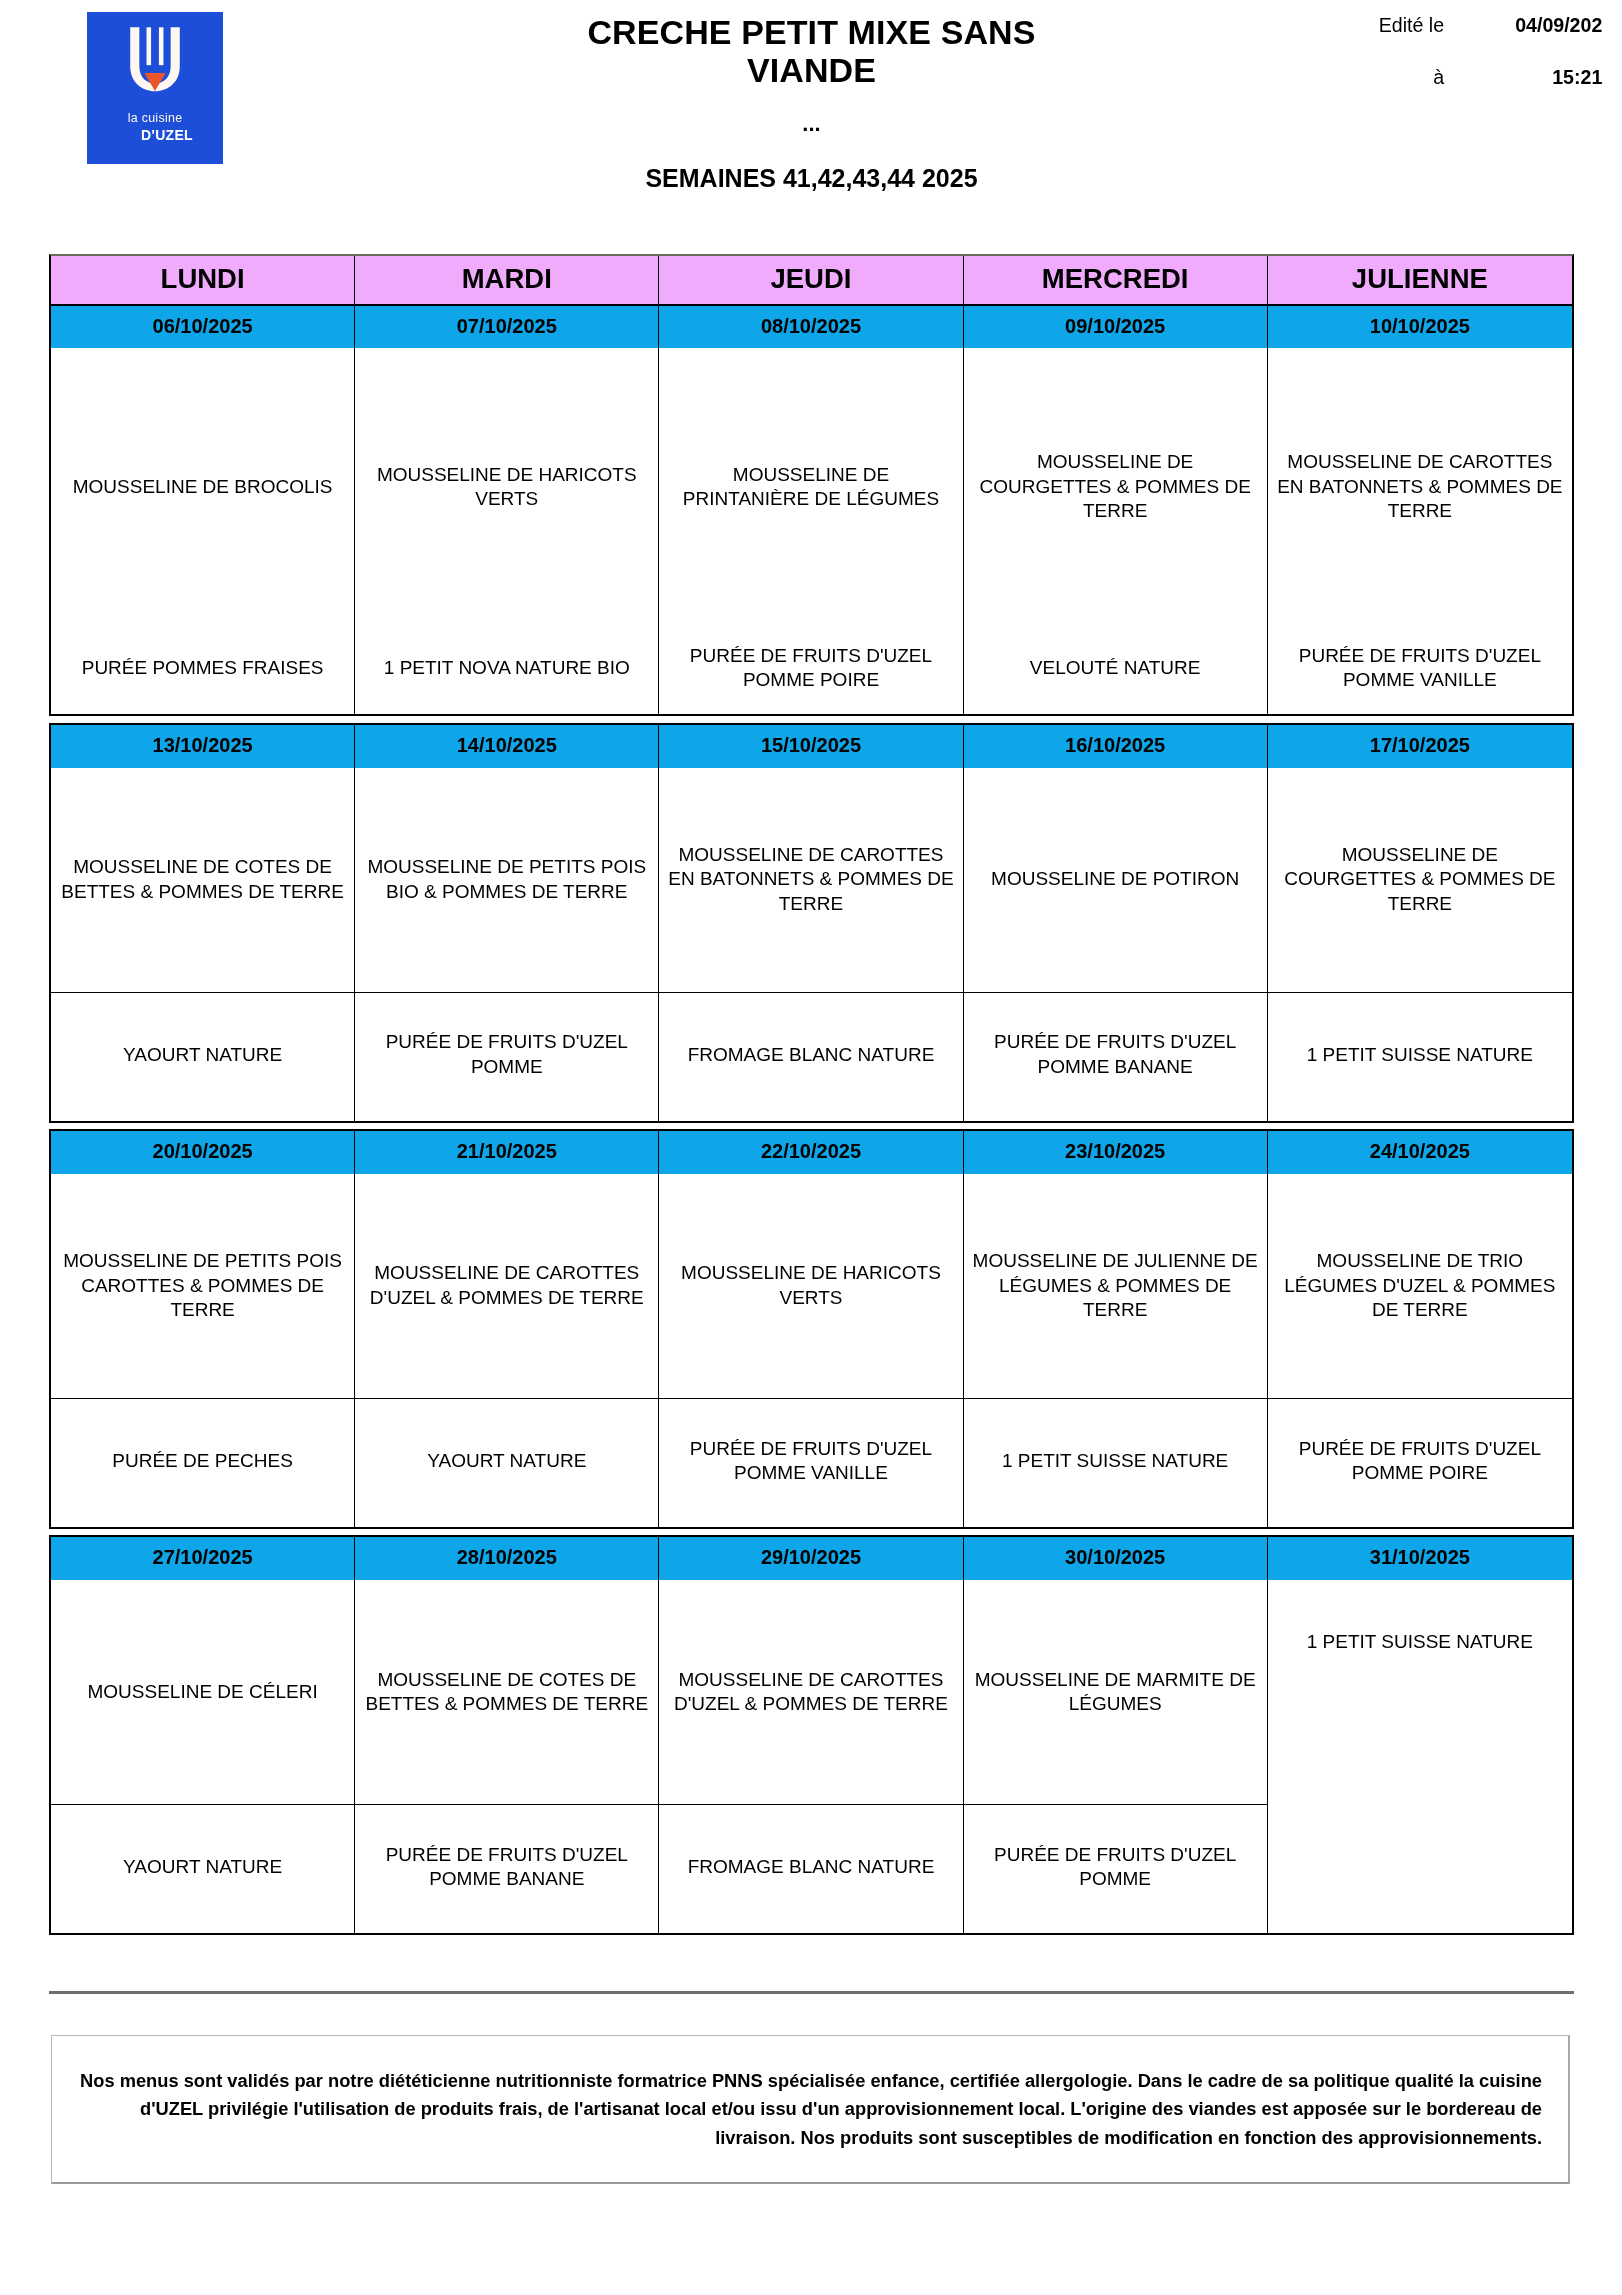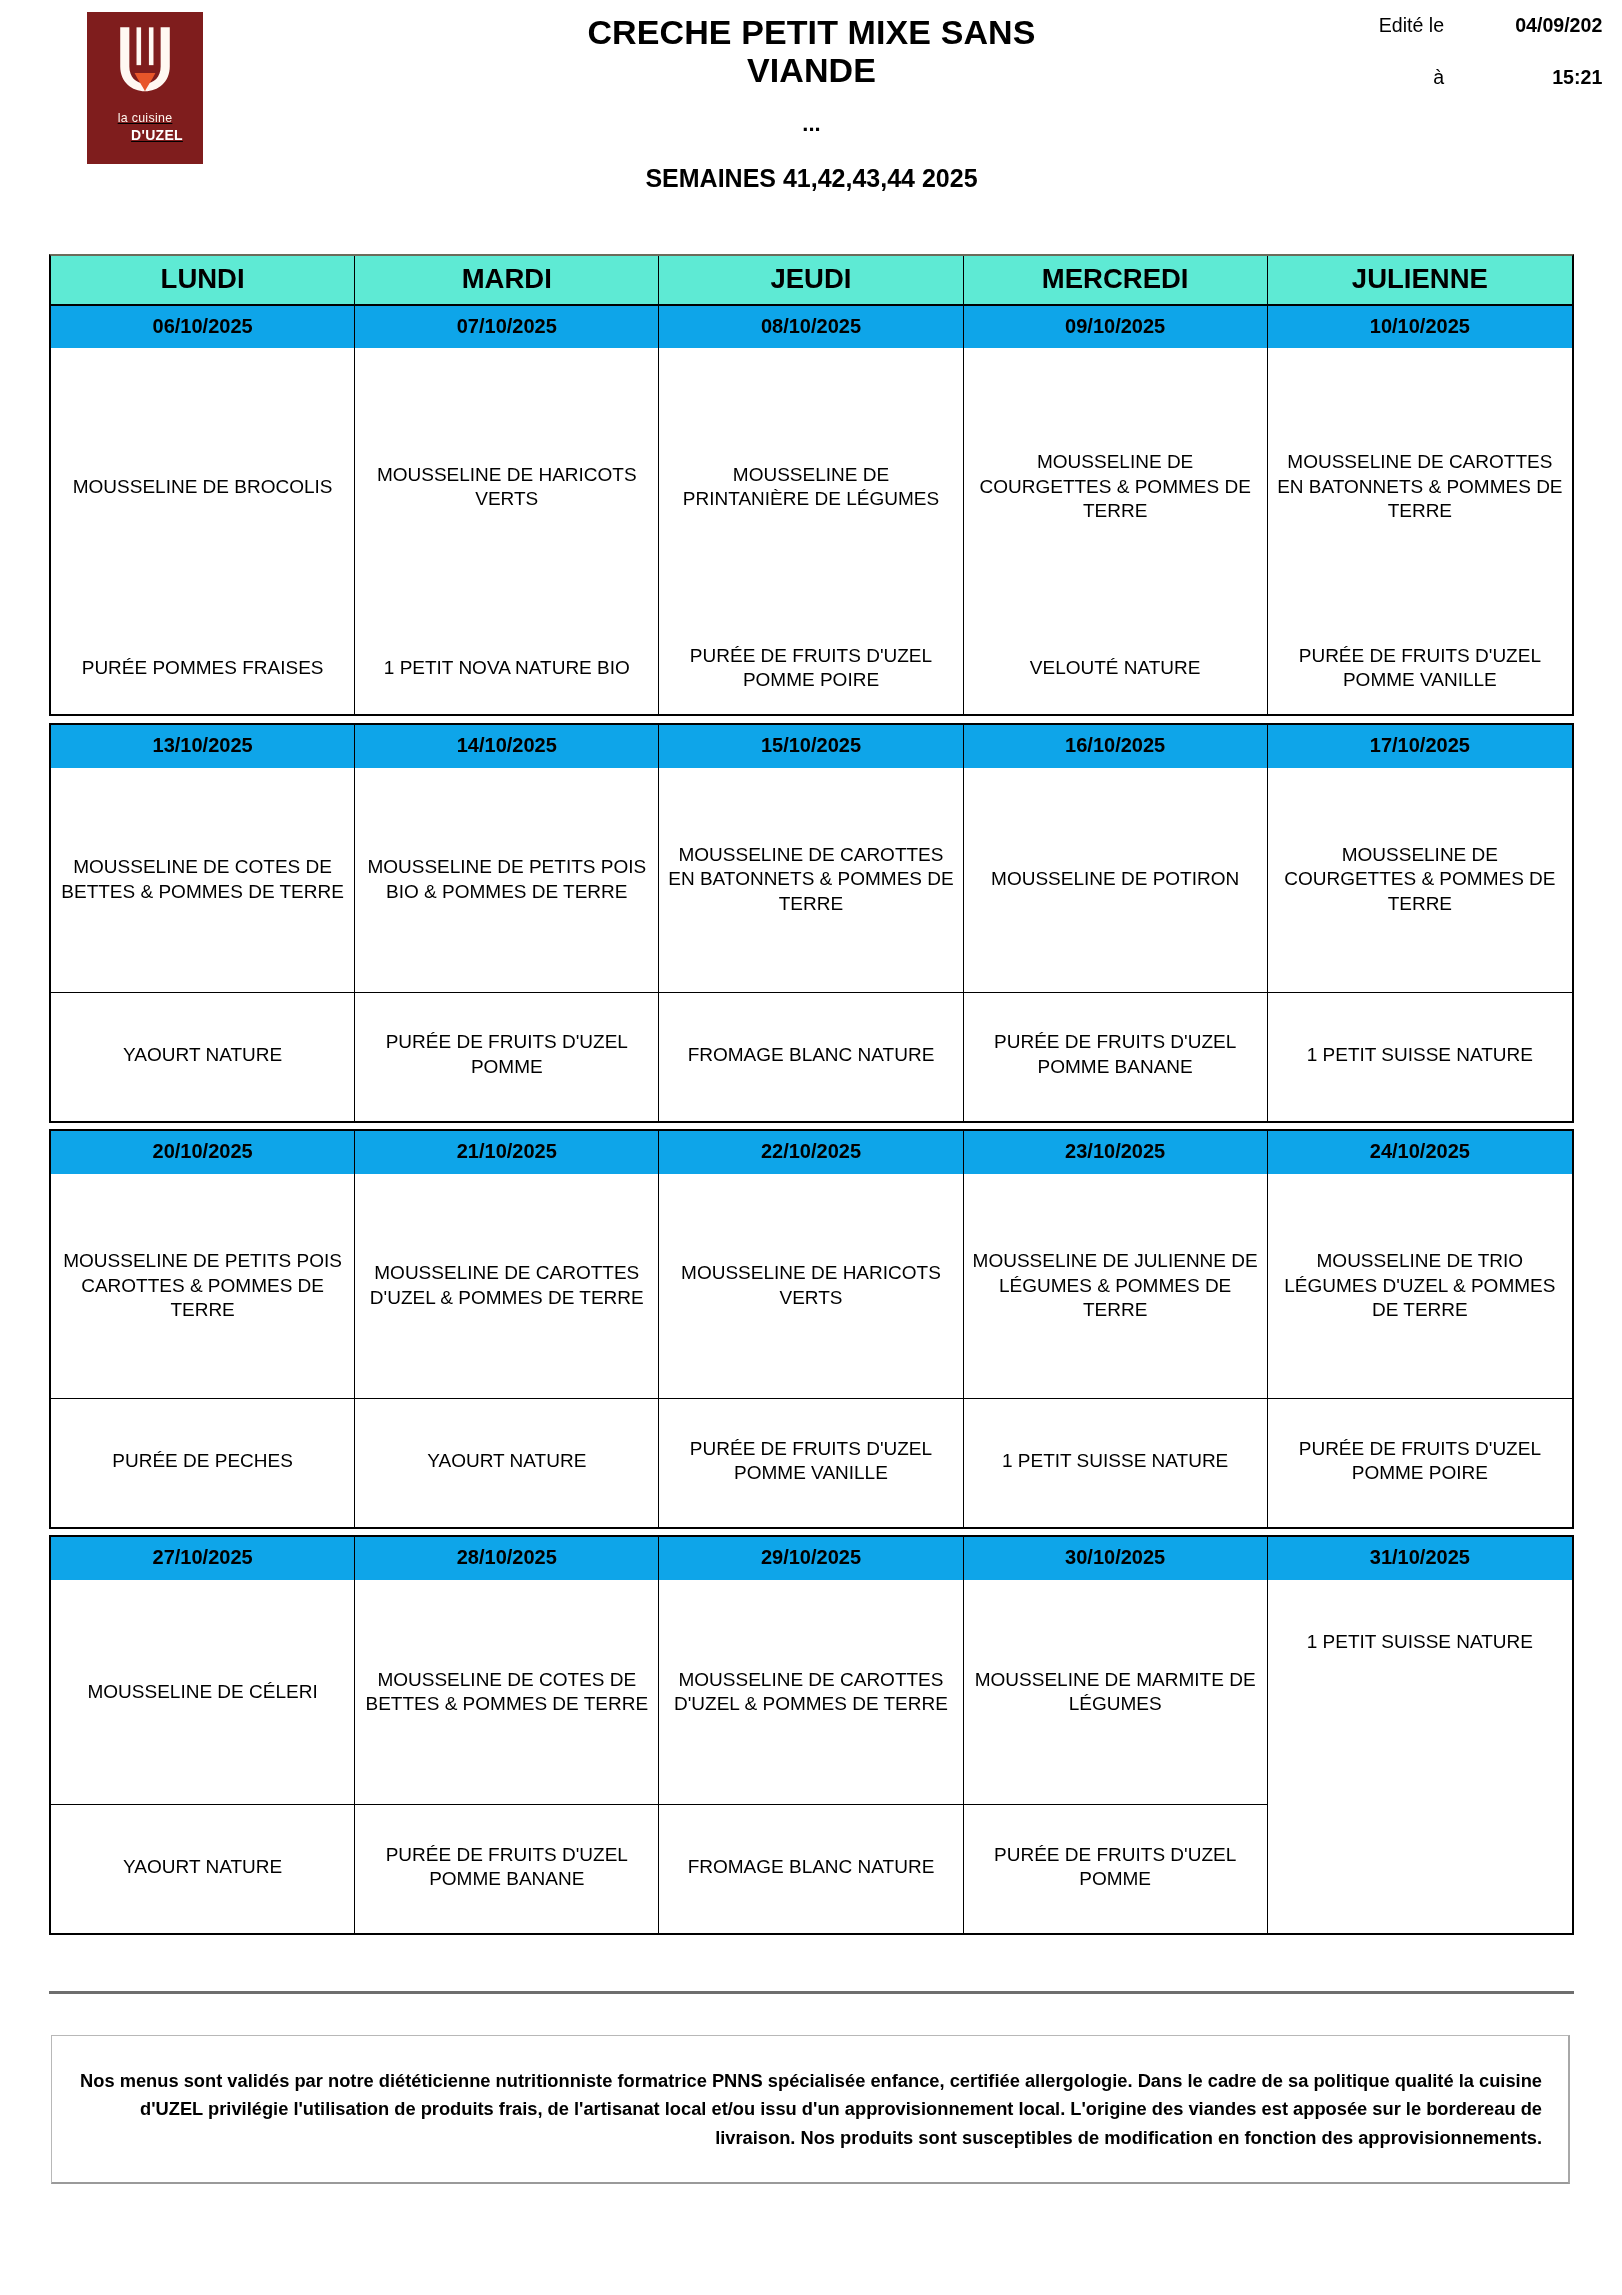--- a/index.html
+++ b/index.html
@@ -18,28 +18,27 @@
 
   
   .page-header {
     position: relative;
     height: 255px;
   }
   .logo {
     position: absolute;
     left: 87px;
     top: 11.8px;
-    width: 116px;
+    width: 136px;
     height: 152px;
-    background: #7f1d1d;
+    background: #1d4ed8;
     display: flex;
     flex-direction: column;
     align-items: center;
     justify-content: flex-start;
-    text-decoration: underline;
   }
   .logo-mark {
     margin-top: 14.4px;
     width: 60px;
     height: 77px;
   }
   .logo-text1 {
     margin-top: 9.2px;
     font-size: 12.4px;
     color: #FFF6EE;
@@ -120,21 +119,21 @@
   }
   .cell {
     width: 20%;
     box-sizing: border-box;
     border-right: 1.3px solid #000;
     text-align: center;
   }
   .cell:last-child { border-right: none; }
 
   .dayname-row .cell {
-    background: #5eead4;
+    background: #f0abfc;
     font-size: 27.5px;
     font-weight: bold;
     padding: 6.5px 2.6px 9.2px;
     border-bottom: 2px solid #000;
   }
   .date-row .cell {
     background: #0ea5e9;
     font-size: 20px;
     font-weight: bold;
     padding: 9.2px 2.6px 10.5px;

